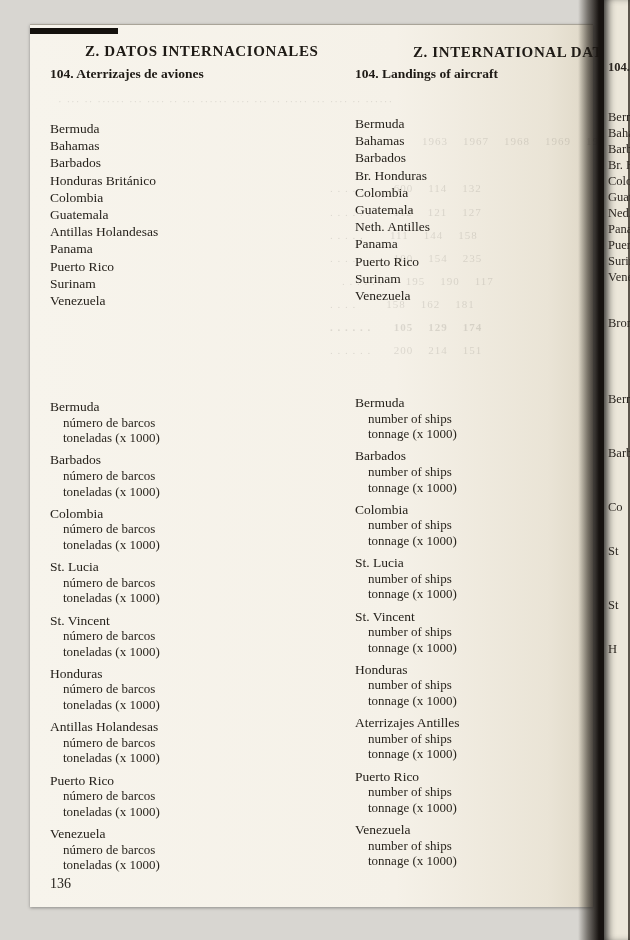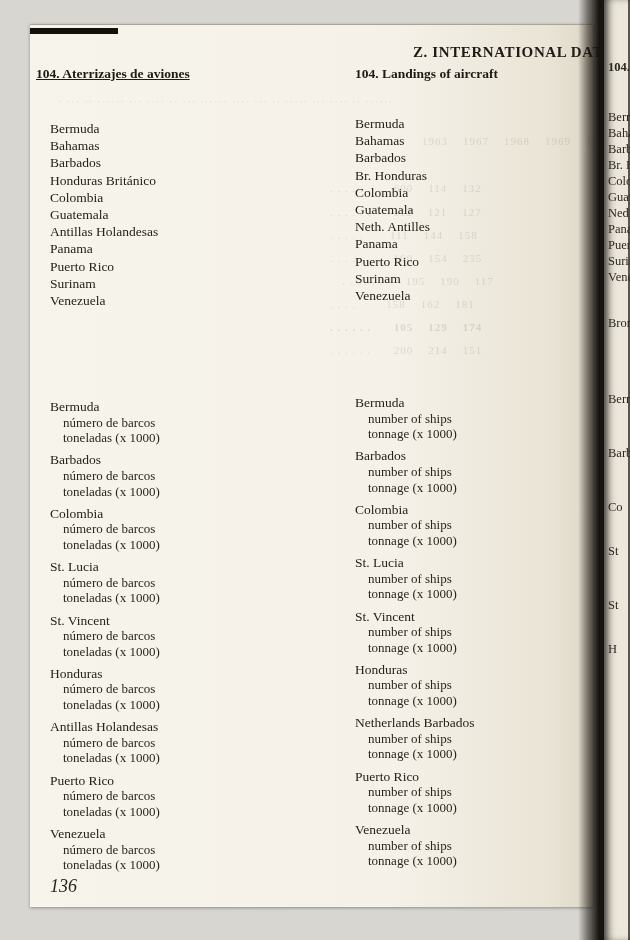--- a/index.html
+++ b/index.html
@@ -29,38 +29,38 @@
     position: absolute; margin: 0;
     font-size: 15px; font-weight: 700; letter-spacing: .6px;
     color: #1e1a15; white-space: nowrap;
   }
   .h-sec {
     position: absolute; margin: 0;
     font-size: 13.5px; font-weight: 700; color: #1e1a15; white-space: nowrap;
   }
   .es-header { left: 55px; top: 18px; }
   .en-header { left: 383px; top: 19px; }
-  .es-104-title { left: 6px; top: 41px; text-decoration: underline; }
+  .es-104-title { left: 20px; top: 41px; }
   .en-104-title { left: 325px; top: 41px; }
   .es-105-title { left: 20px; top: 322px; }
   .en-105-title { left: 325px; top: 319px; }
 
   .country-list { position: absolute; }
   .es-104-list { left: 20px; top: 95px; }
   .en-104-list { left: 325px; top: 90px; }
   .country { font-size: 13.5px; line-height: 17.2px; white-space: nowrap; color: #26221c; }
 
   .ship-list { position: absolute; }
   .es-105-list { left: 20px; top: 374px; }
   .en-105-list { left: 325px; top: 370px; }
   .entry { margin-bottom: 6.6px; }
   .entry-country { font-size: 13.5px; line-height: 15.6px; white-space: nowrap; color: #26221c; }
   .entry-sub { font-size: 13px; line-height: 15.6px; padding-left: 13px; white-space: nowrap; color: #2a261f; }
 
-  .page-number { position: absolute; left: 20px; top: 851px; font-size: 18px; color: #26221c; font-style: italic; }
+  .page-number { position: absolute; left: 20px; top: 851px; font-size: 14px; color: #26221c; }
 
   
   .bleed { position: absolute; left: 0; top: 0; width: 100%; height: 100%; pointer-events: none; }
   .bleed-row {
     position: absolute; white-space: pre;
     font-size: 11px; letter-spacing: 1px; color: #4a463e; opacity: .15;
     filter: blur(.4px);
   }
 
   
@@ -103,20 +103,21 @@
 
         <div class="bleed-row" style="top: 250px; left: 312px;">. . . . . .      195    190    117</div>
 
         <div class="bleed-row" style="top: 273px; left: 300px;">. . . .        158    162    181</div>
 
         <div class="bleed-row" style="top: 296px; left: 300px; font-weight: bold;">. . . . . .      105    129    174</div>
 
         <div class="bleed-row" style="top: 319px; left: 300px;">. . . . . .      200    214    151</div>
       </div>
 
+    <h1 class="h-main es-header">Z. DATOS INTERNACIONALES</h1>
     <h2 class="h-sec es-104-title">104. Aterrizajes de aviones</h2>
     <div class="country-list es-104-list">
 
         <div class="country">Bermuda</div>
 
         <div class="country">Bahamas</div>
 
         <div class="country">Barbados</div>
 
         <div class="country">Honduras Británico</div>
@@ -250,21 +251,21 @@
           <div class="entry-sub">tonnage (x 1000)</div>
         </div>
 
         <div class="entry">
           <div class="entry-country">Honduras</div>
           <div class="entry-sub">number of ships</div>
           <div class="entry-sub">tonnage (x 1000)</div>
         </div>
 
         <div class="entry">
-          <div class="entry-country">Netherlands Barbados</div>
+          <div class="entry-country">Aterrizajes Antilles</div>
           <div class="entry-sub">number of ships</div>
           <div class="entry-sub">tonnage (x 1000)</div>
         </div>
 
         <div class="entry">
           <div class="entry-country">Puerto Rico</div>
           <div class="entry-sub">number of ships</div>
           <div class="entry-sub">tonnage (x 1000)</div>
         </div>
 

